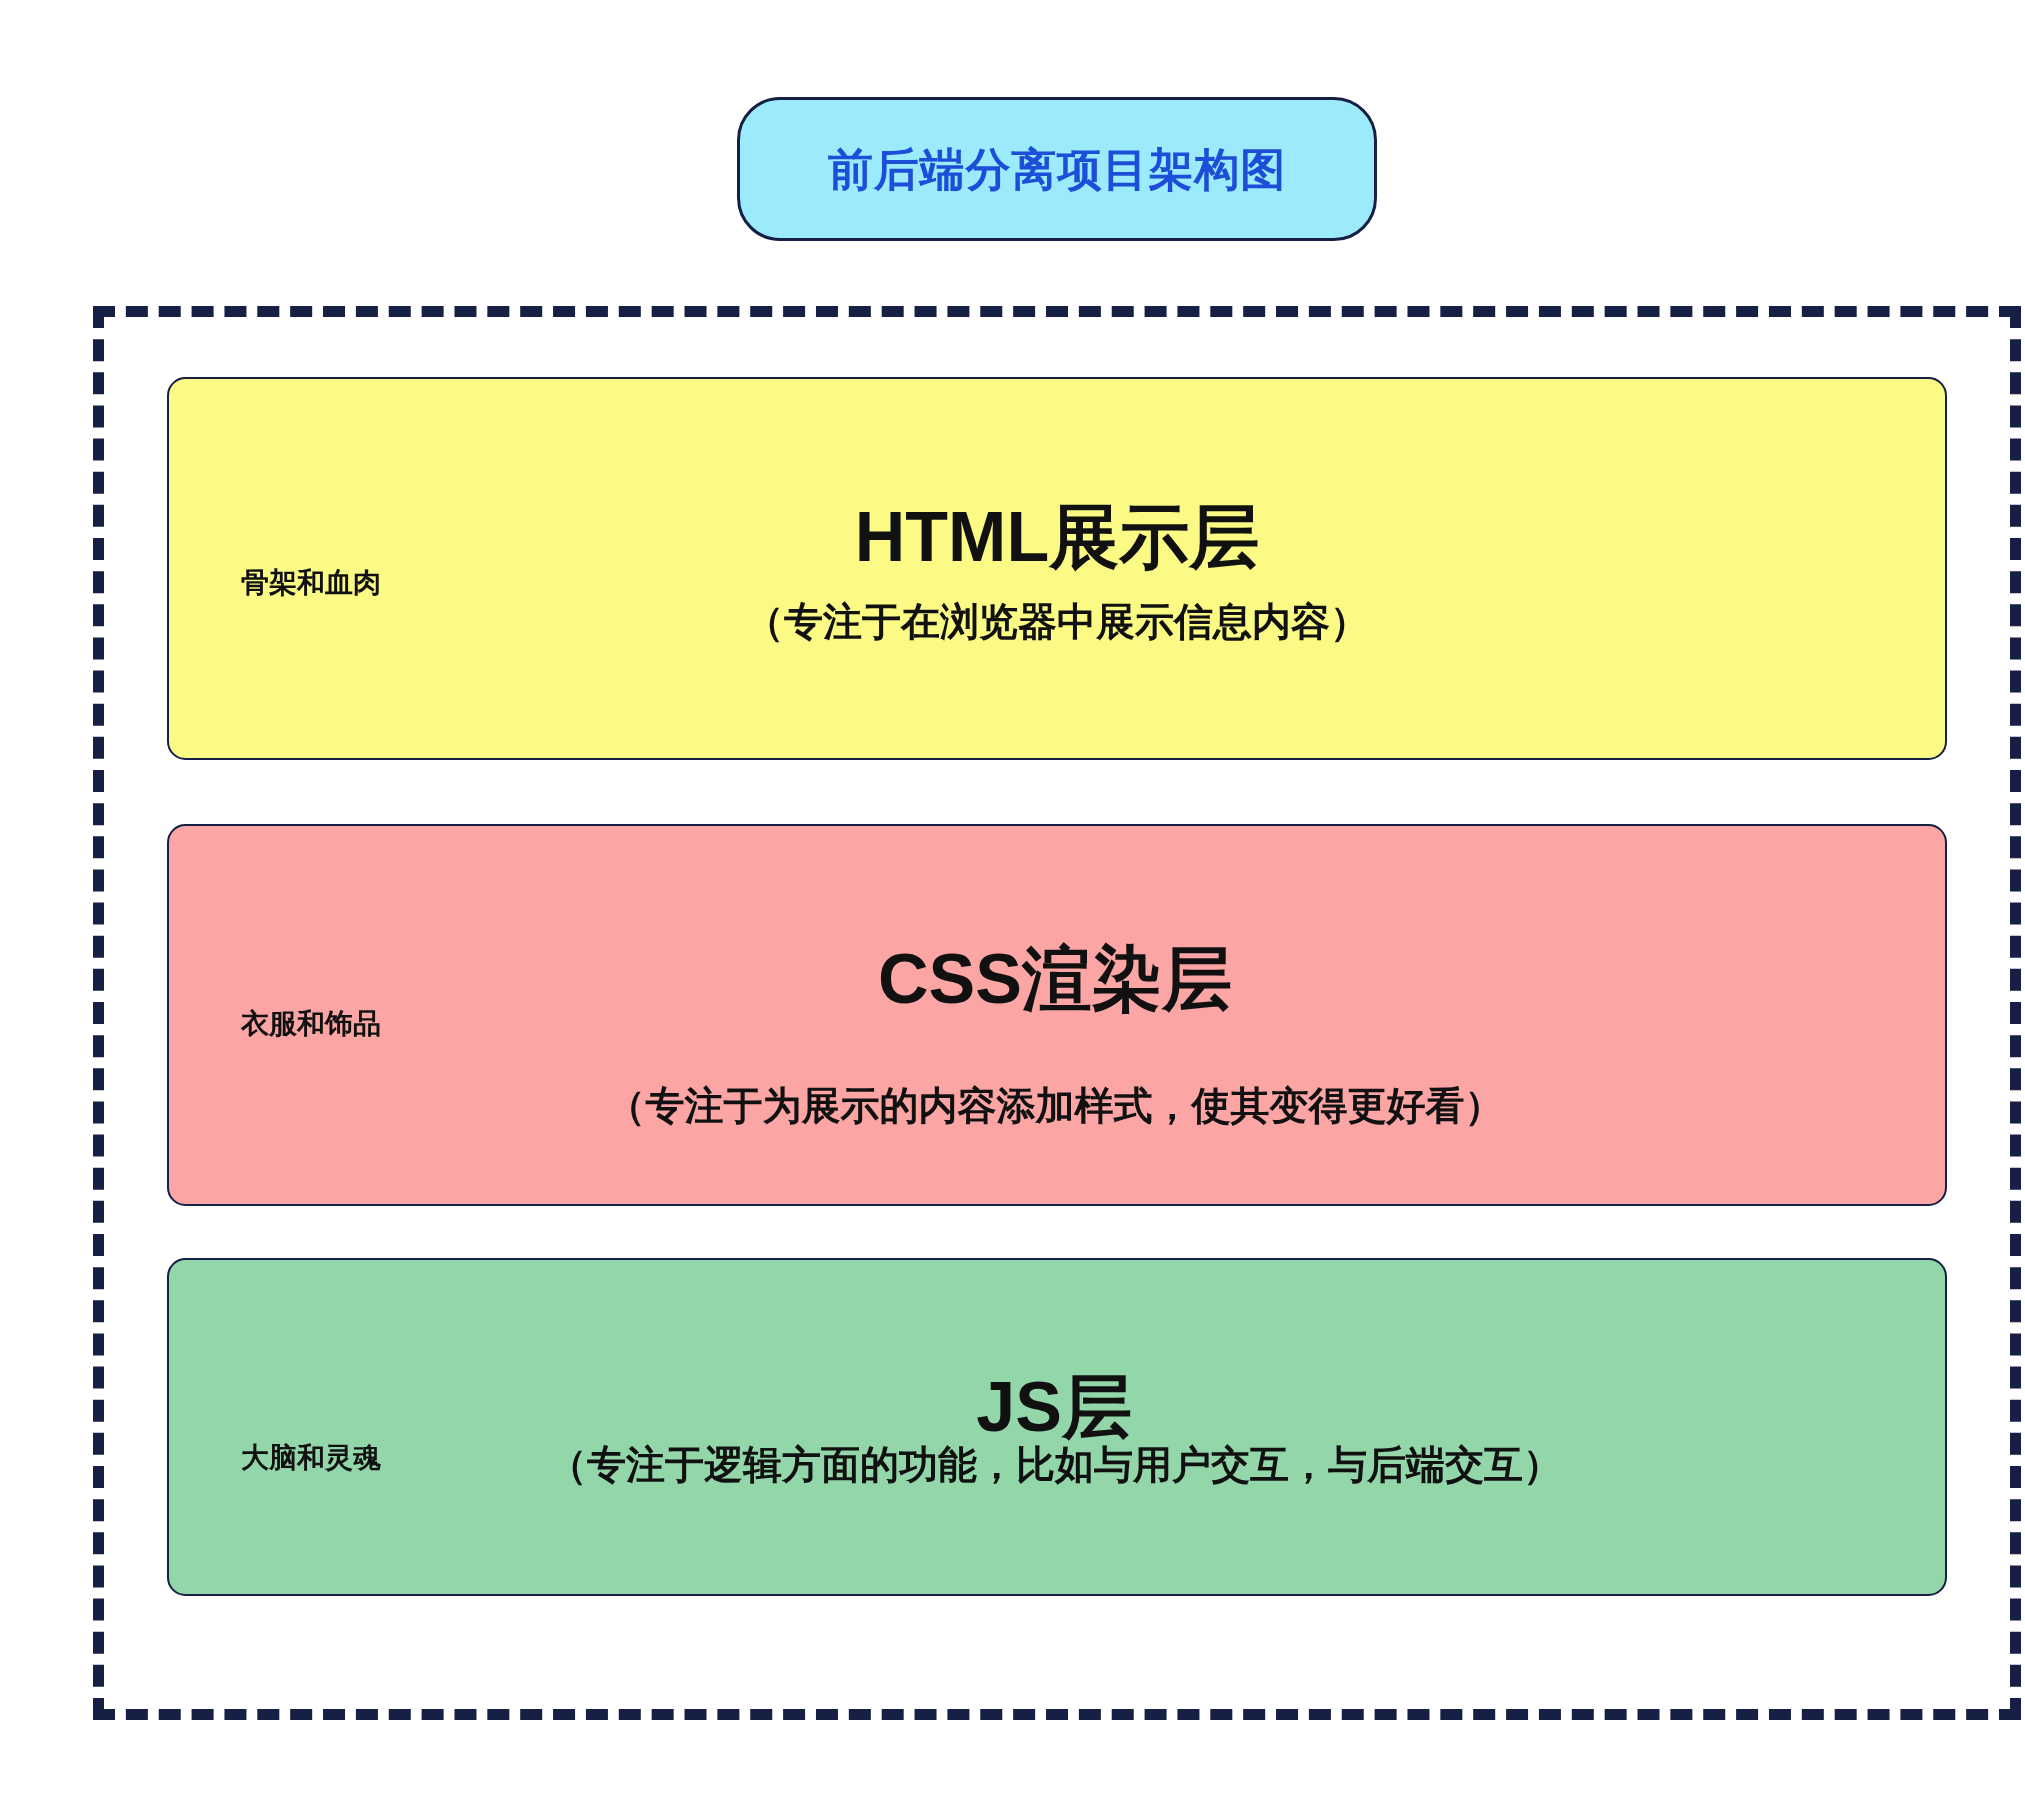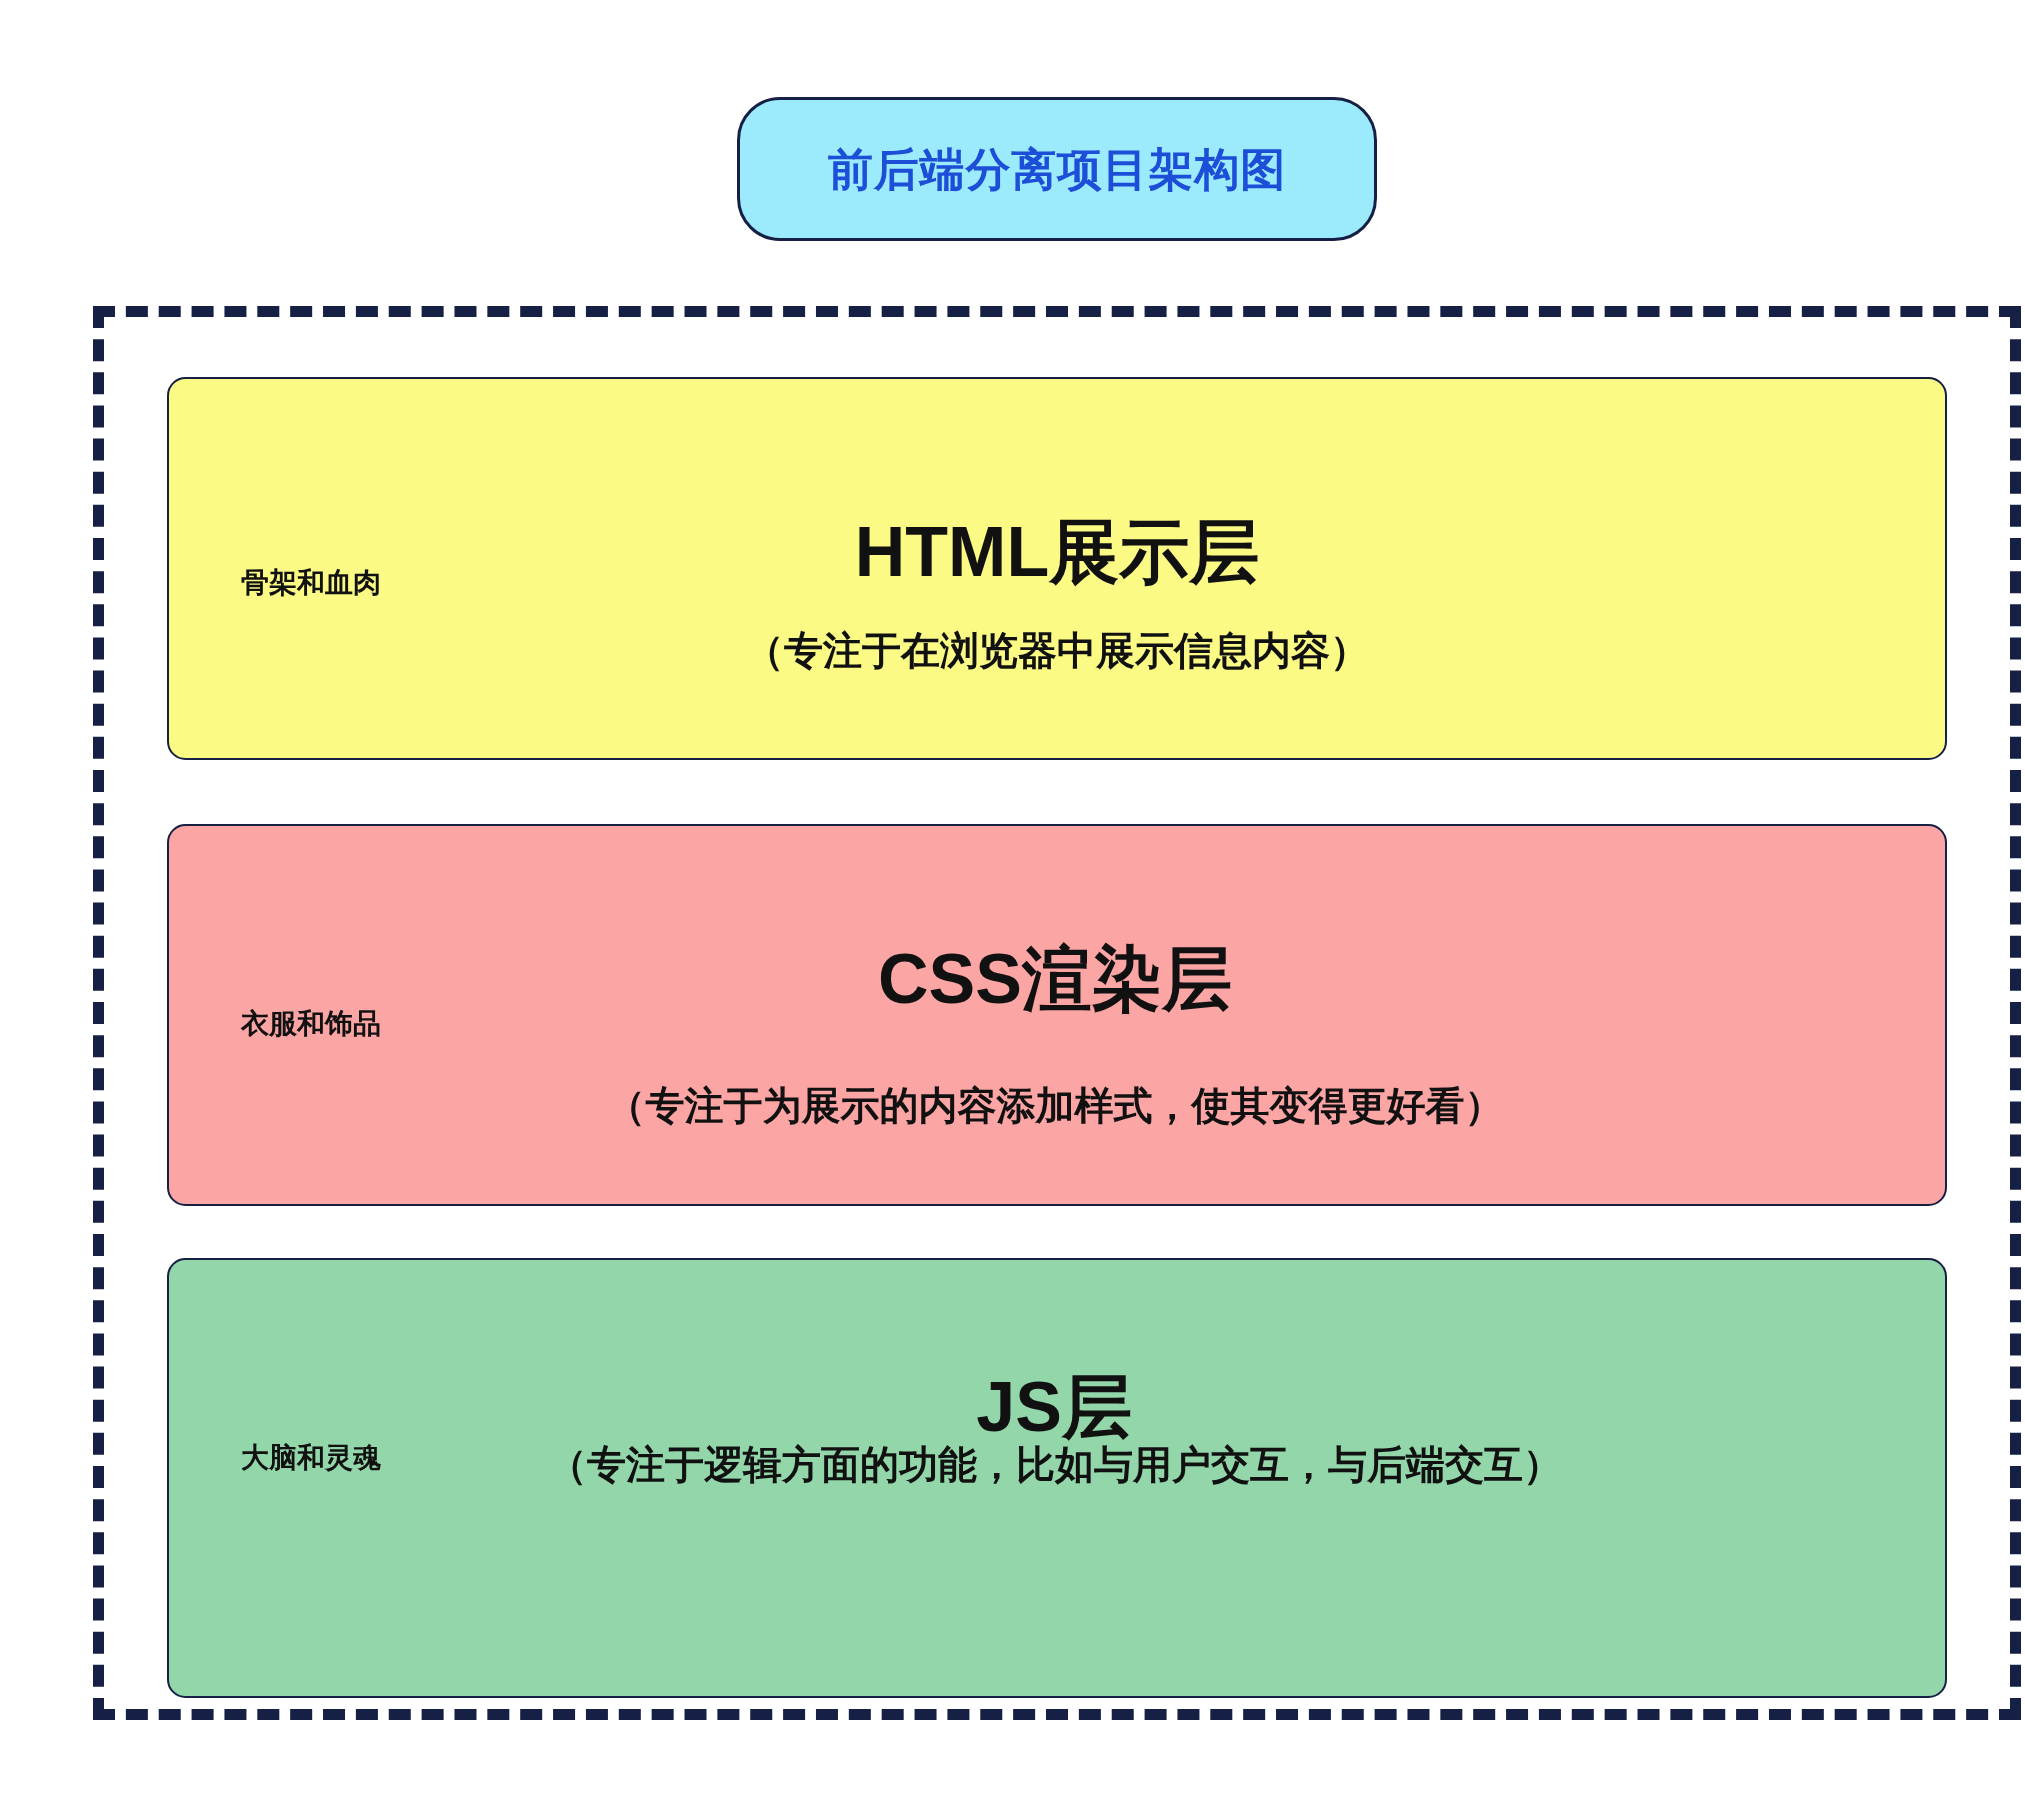--- a/index.html
+++ b/index.html
@@ -58,21 +58,21 @@
   .layer-box {
     position: absolute;
     left: 167px;
     width: 1780px;
     border: 2.8px solid #161F44;
     border-radius: 18.6px;
     box-sizing: border-box;
   }
   .layer-html  { top: 377px;  height: 383px; background: #FAFA85; }
   .layer-css   { top: 824px; height: 382px; background: #FB8B87; }
-  .layer-js    { top: 1258px; height: 440px; background: #93D6AA; }
+  .layer-js    { top: 1258px; height: 338px; background: #93D6AA; }
 
   
   .role-label {
     position: absolute;
     left: 72px;
     font-size: 28px;
     font-weight: bold;
     color: #111111;
     line-height: 1;
     white-space: nowrap;
@@ -83,21 +83,21 @@
 
   
   .layer-center {
     position: absolute;
     left: 0;
     right: 0;
     display: flex;
     flex-direction: column;
     align-items: center;
   }
-  .layer-html .layer-center { top: 137px; gap: 14px; }
+  .layer-html .layer-center { top: 122px; }
   .layer-css  .layer-center { top: 117px; gap: 44px; }
   .layer-js   .layer-center { top: 111px; }
 
   .layer-name {
     font-size: 70px;
     font-weight: bold;
     color: #111111;
     line-height: 1.05;
     white-space: nowrap;
   }

